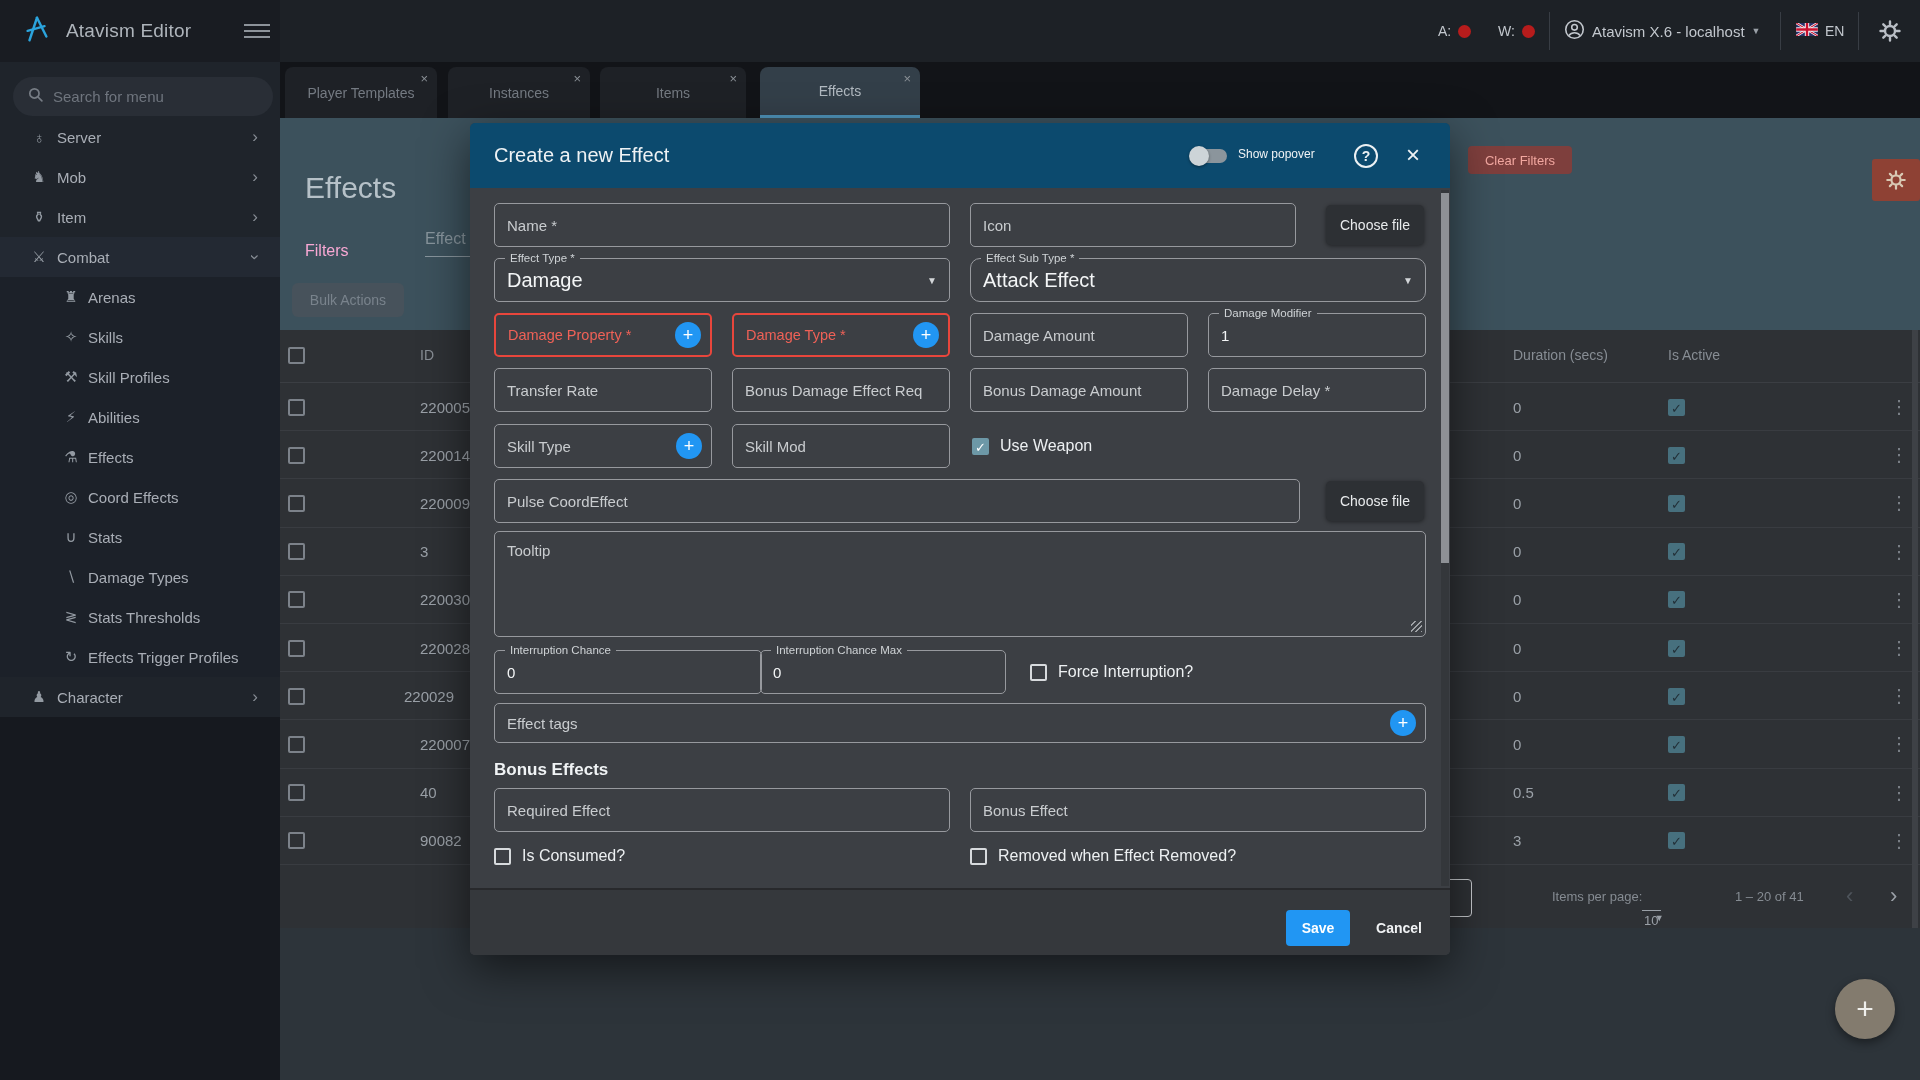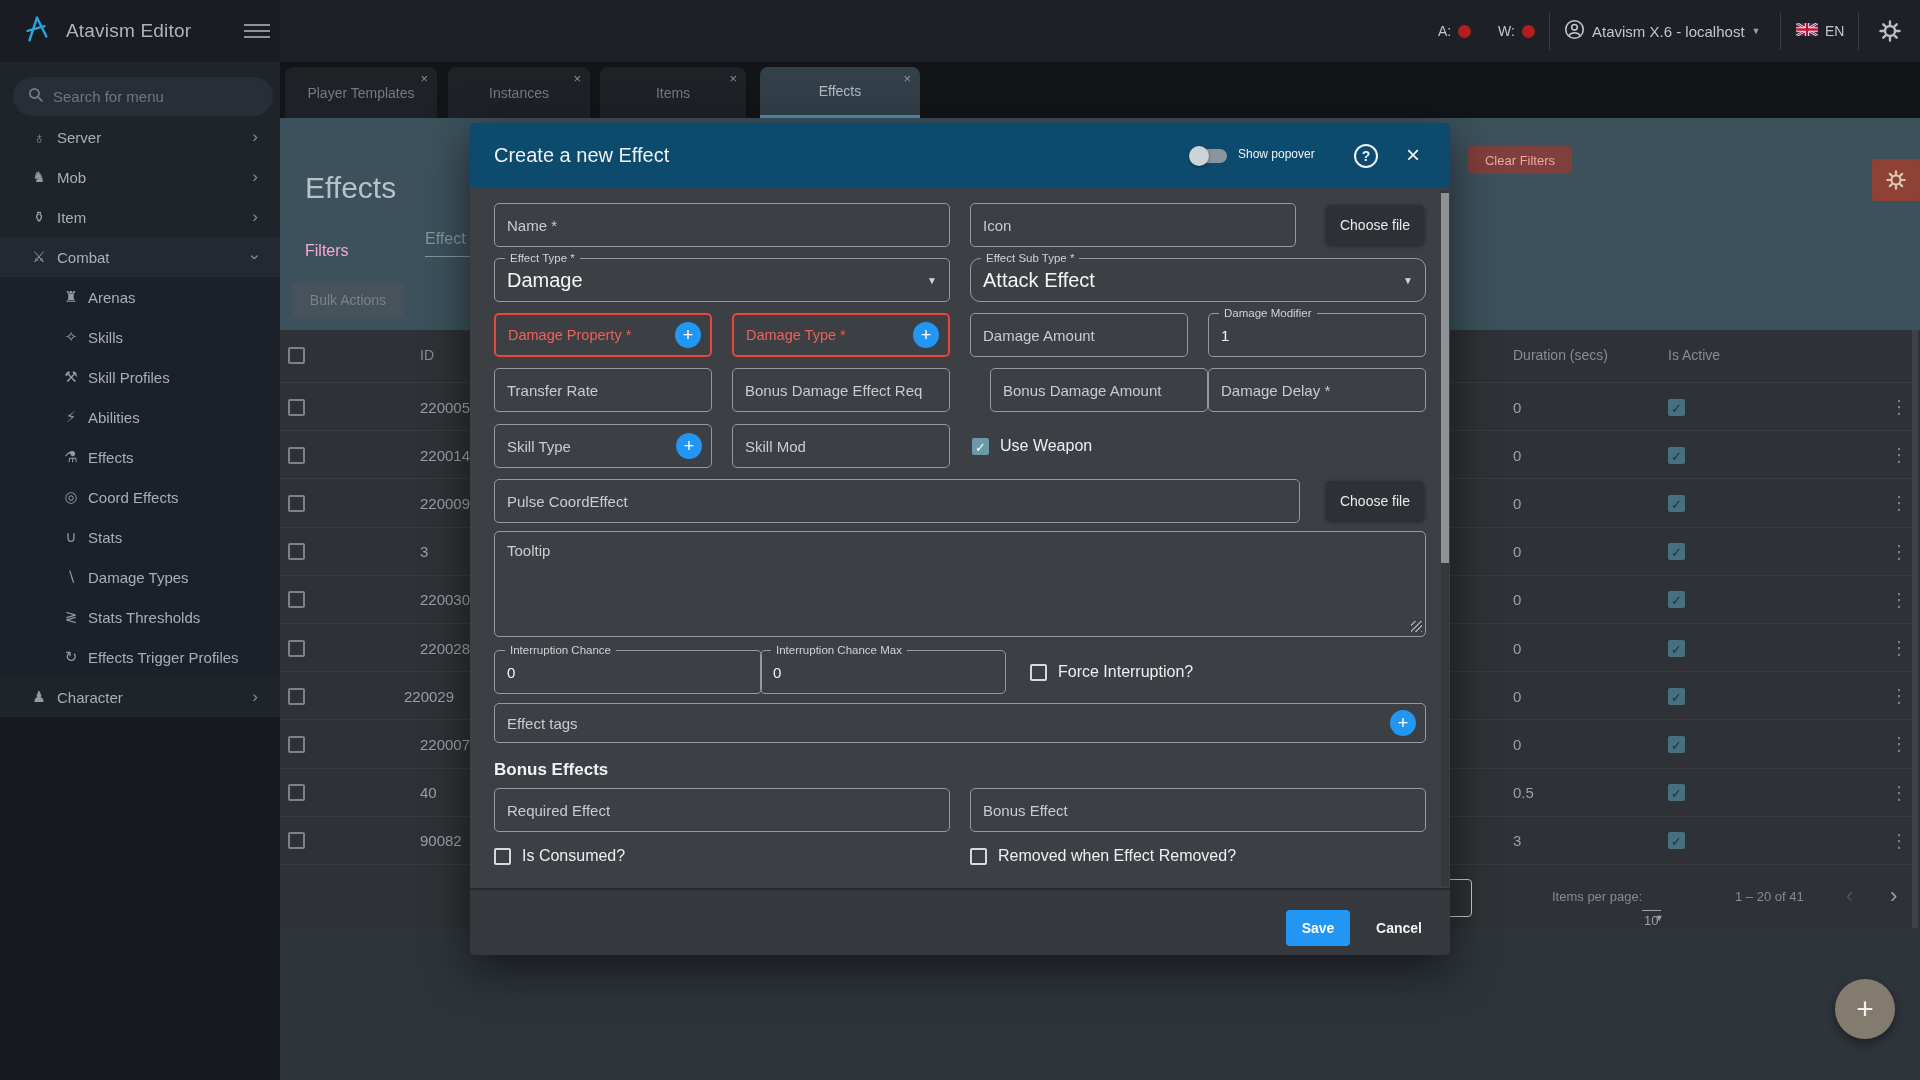--- a/index.html
+++ b/index.html
@@ -433,21 +433,21 @@
       <button class="plusbtn">+</button>
     </div>
     <input class="fld" style="left: 500px; top: 190px; width: 218px; height: 44px;" placeholder="Damage Amount">
     <div class="fld wrap" style="left:738px;top:190px;width:218px;height:44px;">
       <span class="flabel">Damage Modifier</span>
       <input class="bare" value="1" style="">
     </div>
 
     <input class="fld" style="left: 24px; top: 245px; width: 218px; height: 44px;" placeholder="Transfer Rate">
     <input class="fld" style="left: 262px; top: 245px; width: 218px; height: 44px;" placeholder="Bonus Damage Effect Req">
-    <input class="fld" style="left: 520px; top: 245px; width: 218px; height: 44px;" placeholder="Bonus Damage Amount">
+    <input class="fld" style="left: 500px; top: 245px; width: 218px; height: 44px;" placeholder="Bonus Damage Amount">
     <input class="fld" style="left: 738px; top: 245px; width: 218px; height: 44px;" placeholder="Damage Delay *">
 
     <div class="fld wrap" style="left:24px;top:301px;width:218px;height:44px;">
       <input class="bare" placeholder="Skill Type" style="">
       <button class="plusbtn">+</button>
     </div>
     <input class="fld" style="left: 262px; top: 301px; width: 218px; height: 44px;" placeholder="Skill Mod">
     <div class="cbrow" style="left:502px;top:314px;">
       <div class="cb light on"></div>
       <span>Use Weapon</span>

